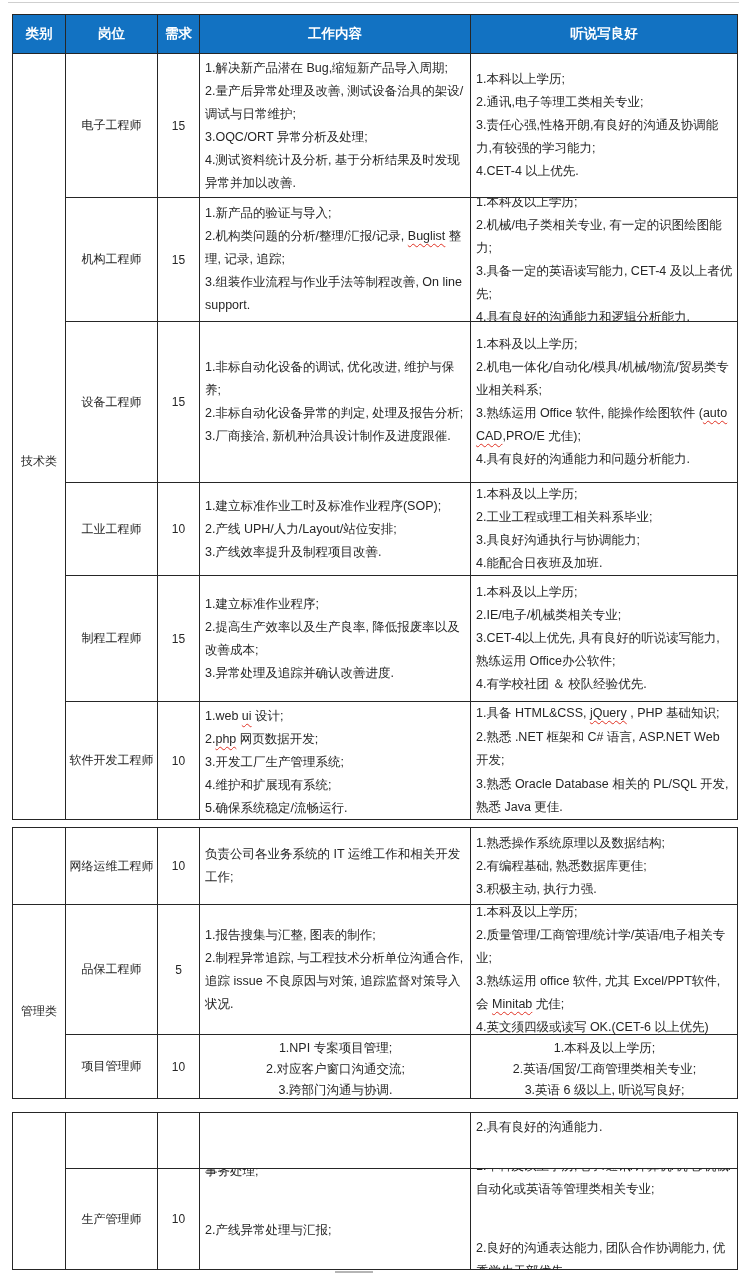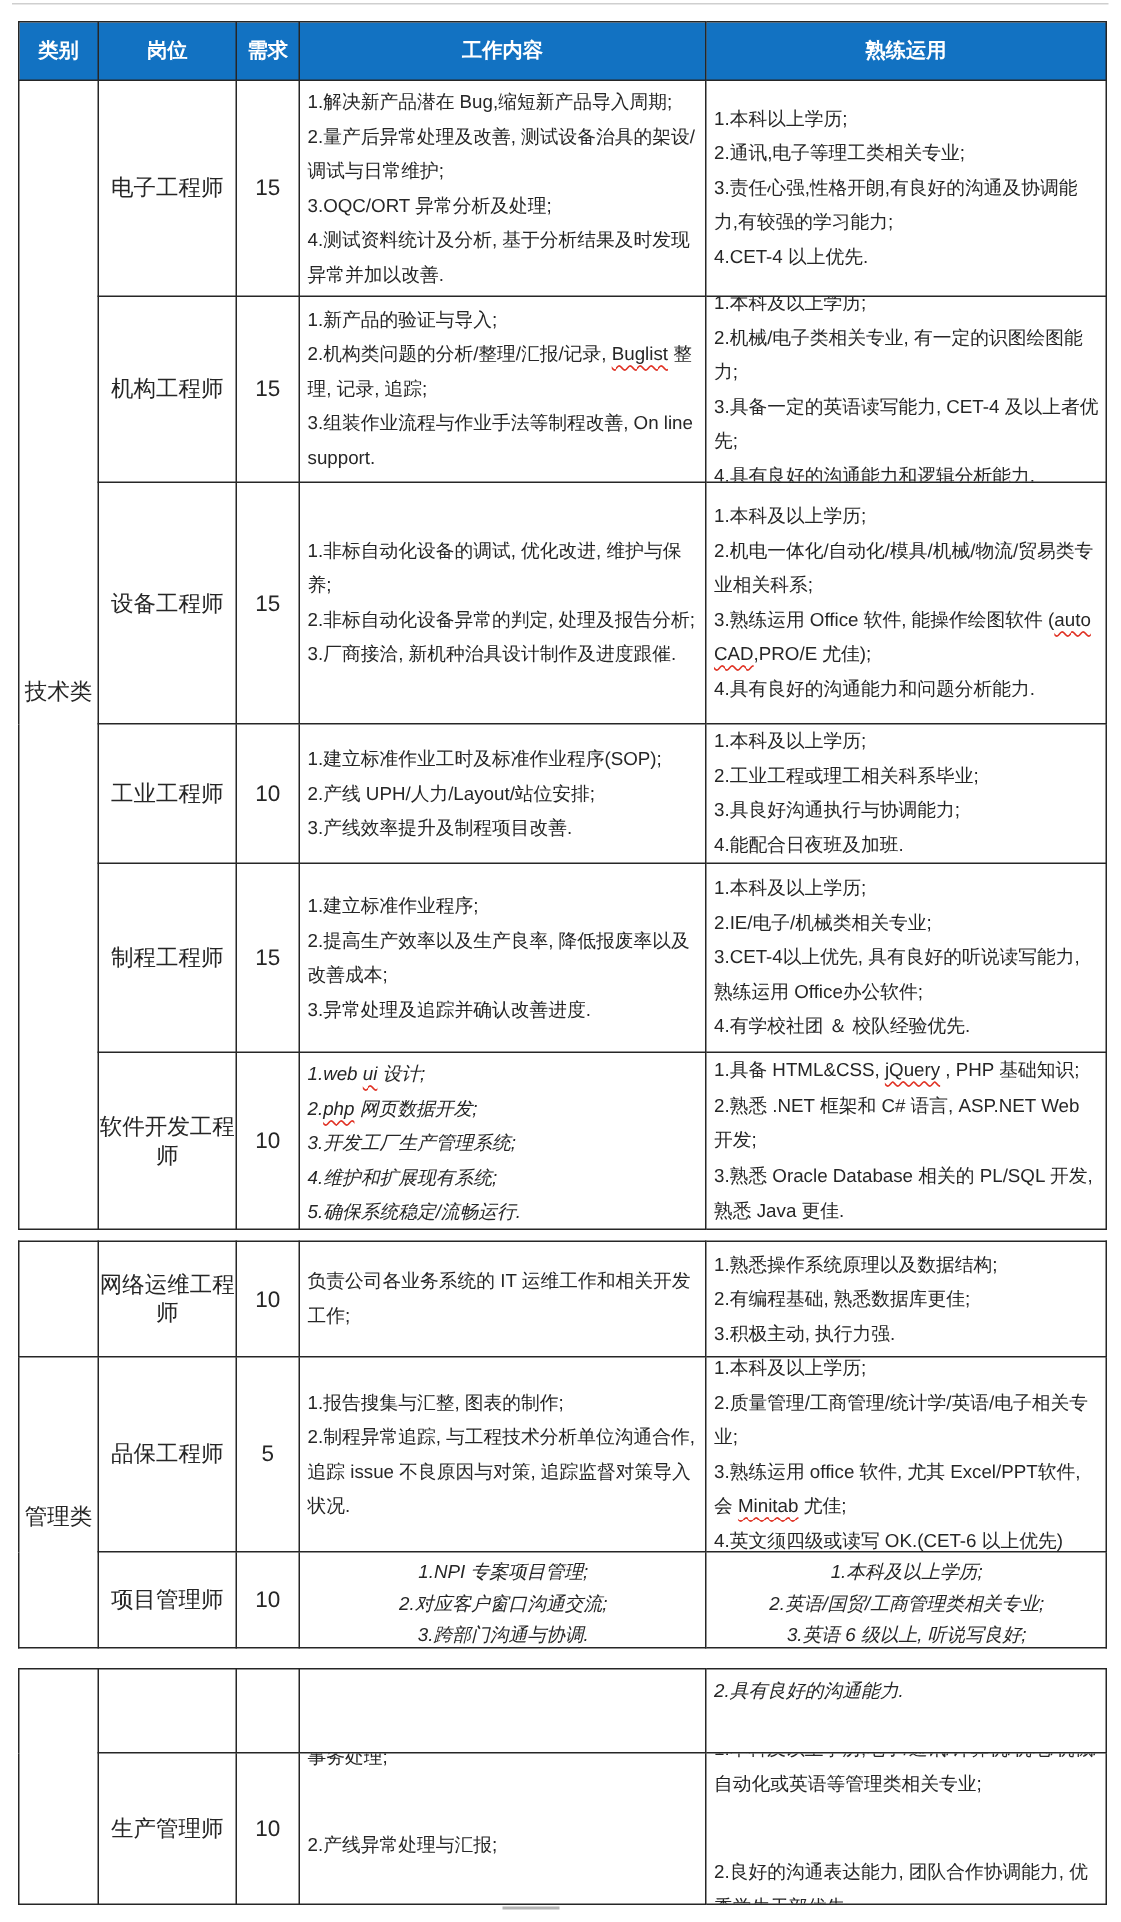--- a/index.html
+++ b/index.html
@@ -4,27 +4,27 @@
 <style>
   html,body{margin:0;padding:0;background:#fff;}
   #page{position:relative;width:747px;height:1281px;background:#ffffff;overflow:hidden;
         font-family:"Liberation Sans","DejaVu Sans",sans-serif;color:#262626;}
   .artifact-top{position:absolute;left:8px;top:2px;width:731px;height:1px;background:#cfcfcf;}
   .artifact-bottom{position:absolute;left:335px;top:1271px;width:38px;height:2px;background:#b5b5b5;}
   table.seg{position:absolute;border-collapse:collapse;table-layout:fixed;width:725px;}
   .seg td,.seg th{border:1px solid #262626;padding:0;vertical-align:middle;font-weight:normal;margin-top:17px;}
   .hdr th{background:var(--hdrbg,#1272c2);color:#fff;font-weight:bold;font-size:13.5px;
           text-align:center;height:38px;}
-  .cat,.pos,.cnt{text-align:center;font-size:15px;word-break:break-all;padding:0 2px;}
+  .cat,.pos,.cnt{text-align:center;font-size:12px;word-break:break-all;padding:0 2px;}
   .catlabel{display:inline-block;font-family:Liberation Mono, monospace;}
   .shift25{transform:translateY(25px);}
   .shift10{transform:translateY(10px);}
   .cb{display:flex;flex-direction:column;justify-content:center;overflow:hidden;
       box-sizing:border-box;padding:0 4px 0 5px;}
-  .cb.top{justify-content:flex-start;padding-top:3px;font-style:italic;}
+  .cb.top{justify-content:flex-start;padding-top:3px;}
   .item{font-size:12.5px;line-height:23px;word-break:break-all;text-align:left;}
   .tight .item{line-height:21px;text-align:center;}
   .h143{height:143px;} .h123{height:123px;} .h160{height:160px;} .h92{height:92px;}
   .h125{height:125px;} .h117{height:117px;justify-content:space-between;} .h76{height:76px;} .h129{height:129px;}
   .h63{height:63px;} .h55{height:55px;} .h100{height:100px;gap:36px;}
   .nobb{border-bottom:none;}
   .nobt{border-top:none;}
   .wavy{text-decoration:underline wavy #e03224;text-decoration-thickness:1px;text-underline-offset:3px;}
 </style>
 </head>
@@ -40,21 +40,21 @@
         <col style="width:42px">
         <col style="width:271px">
         <col style="width:267px">
       </colgroup>
     <tbody>
         <tr class="hdr">
       <th>类别</th>
       <th>岗位</th>
       <th>需求</th>
       <th>工作内容</th>
-      <th>熟练运用</th>
+      <th>听说写良好</th>
     </tr>
     <tr>
       <td class="cat nobb" rowspan="6">
         <span class="catlabel shift25">技术类</span></td>
       <td class="pos">电子工程师</td>
       <td class="cnt">15</td>
       <td>
             <div class="cb h143">
         <div class="item">1.解决新产品潜在 Bug,缩短新产品导入周期;</div>
         <div class="item">2.量产后异常处理及改善, 测试设备治具的架设/调试与日常维护;</div>

